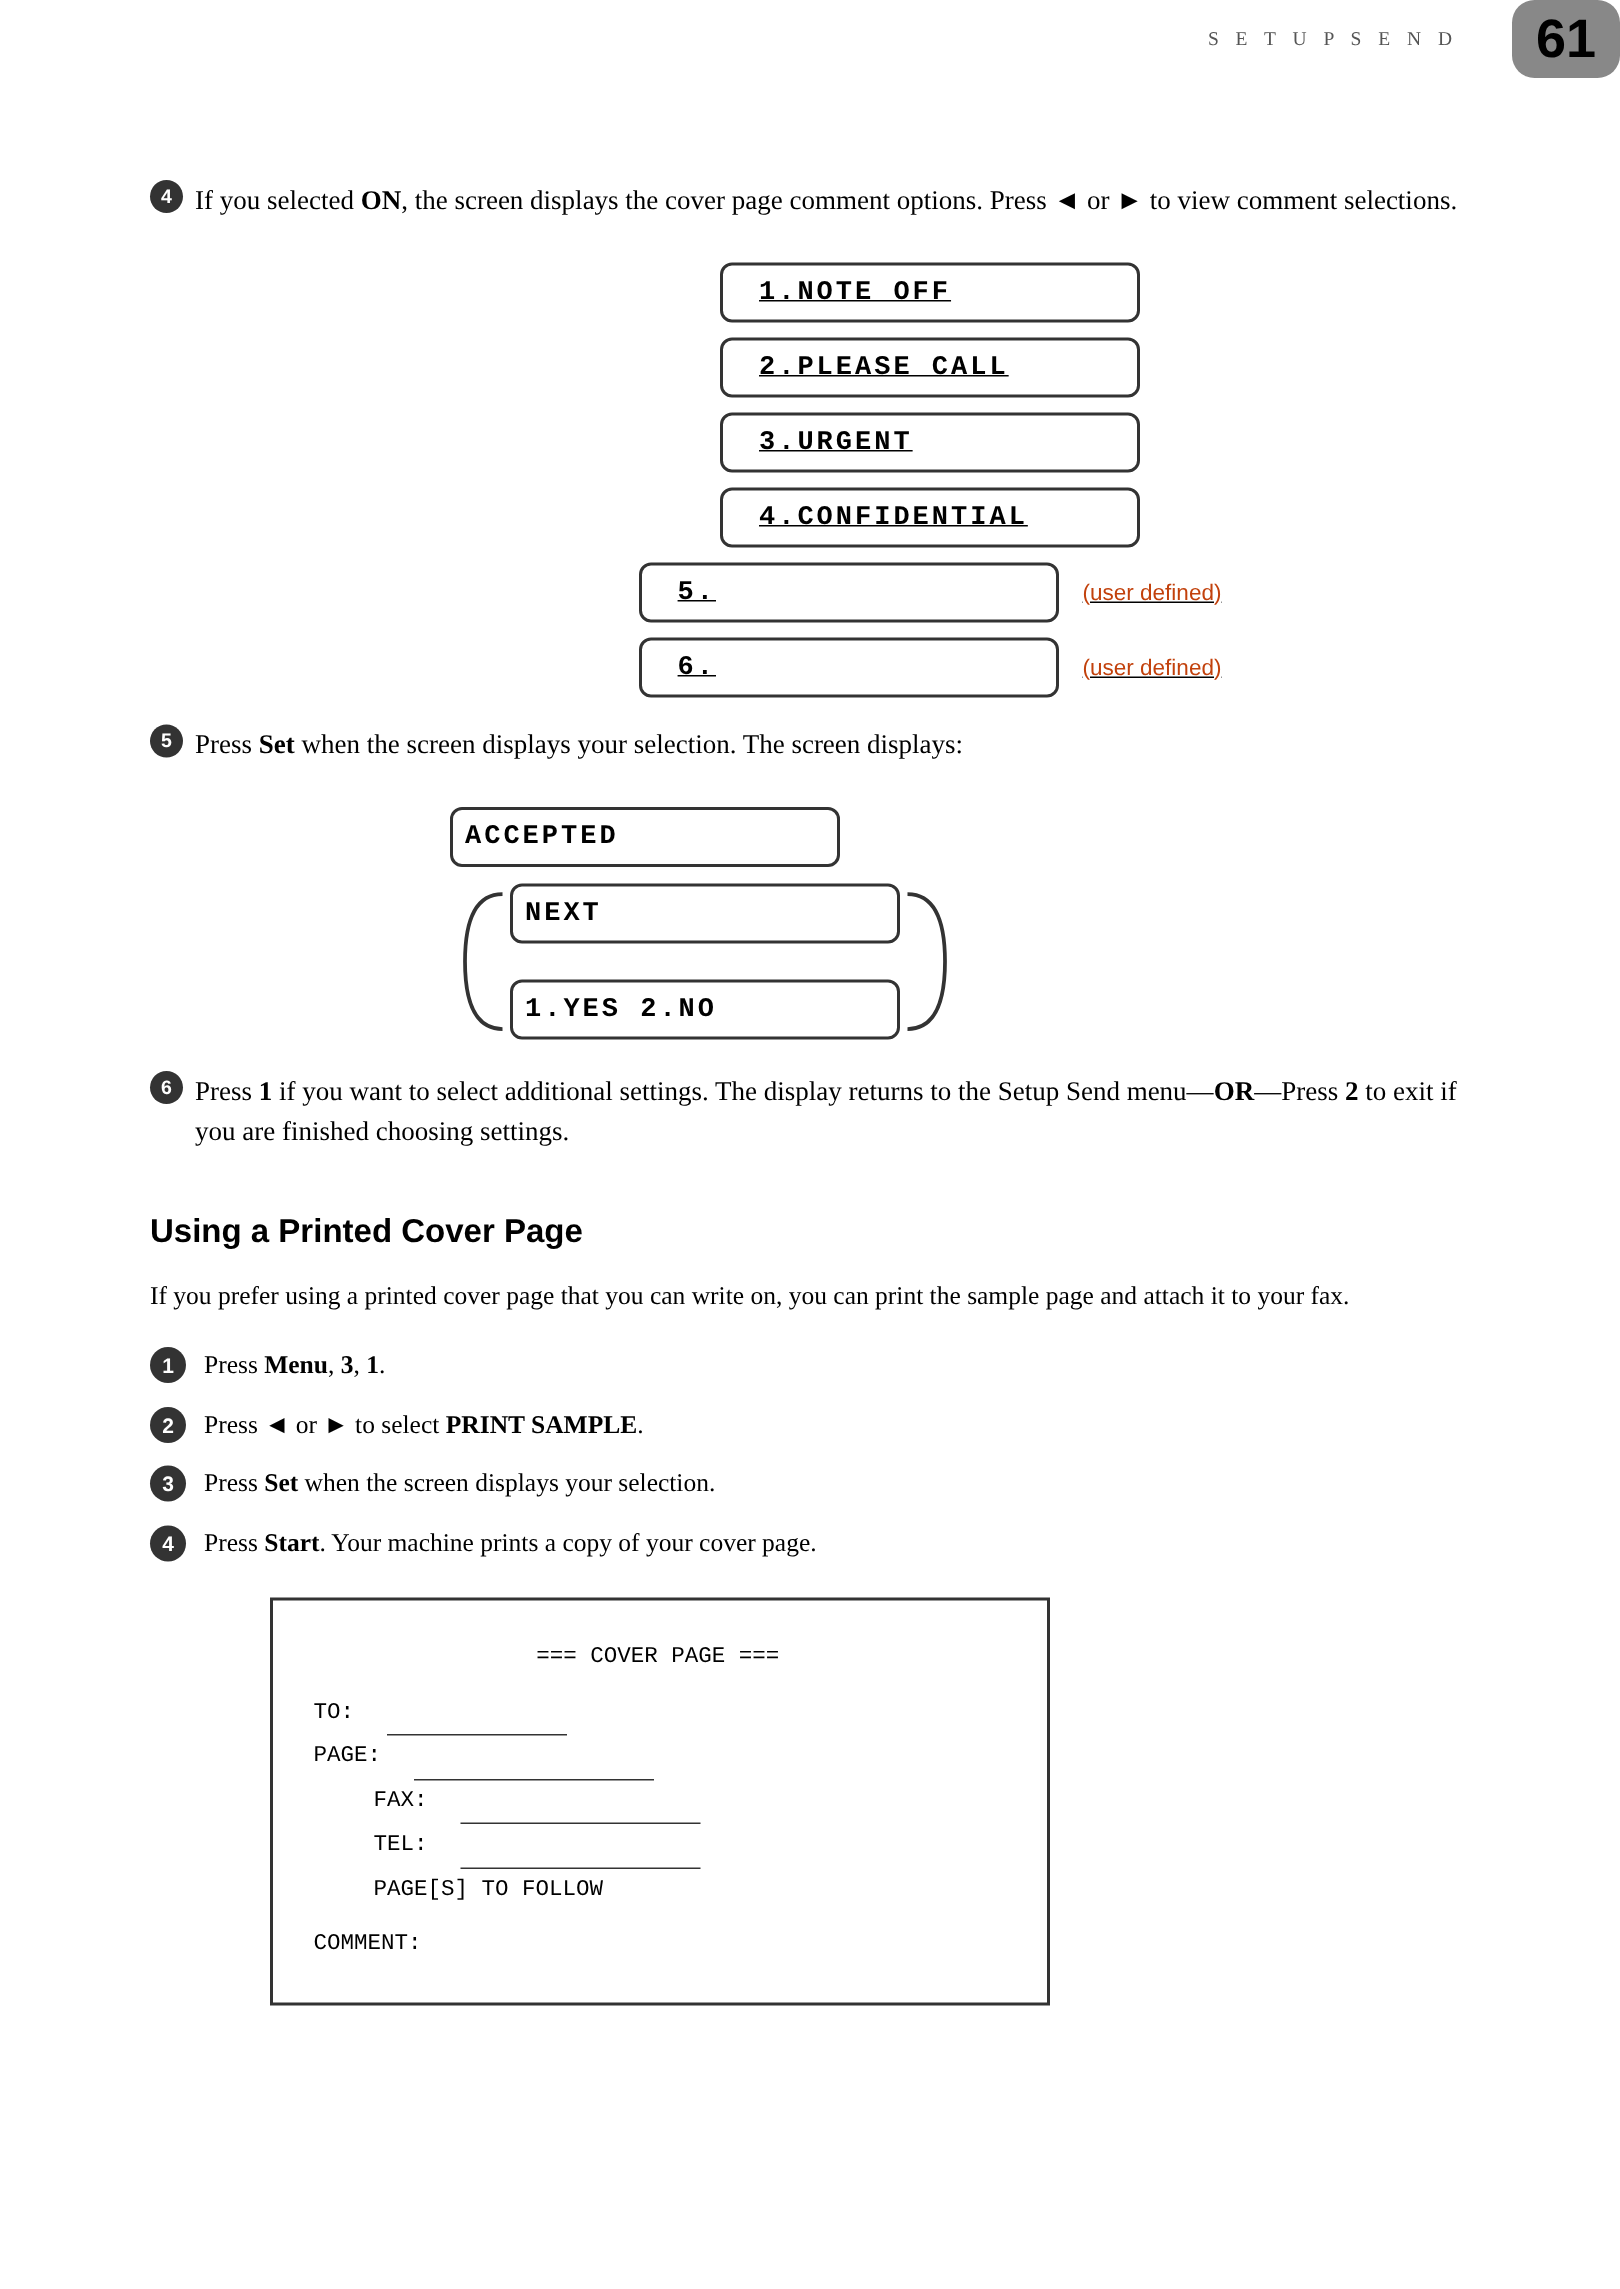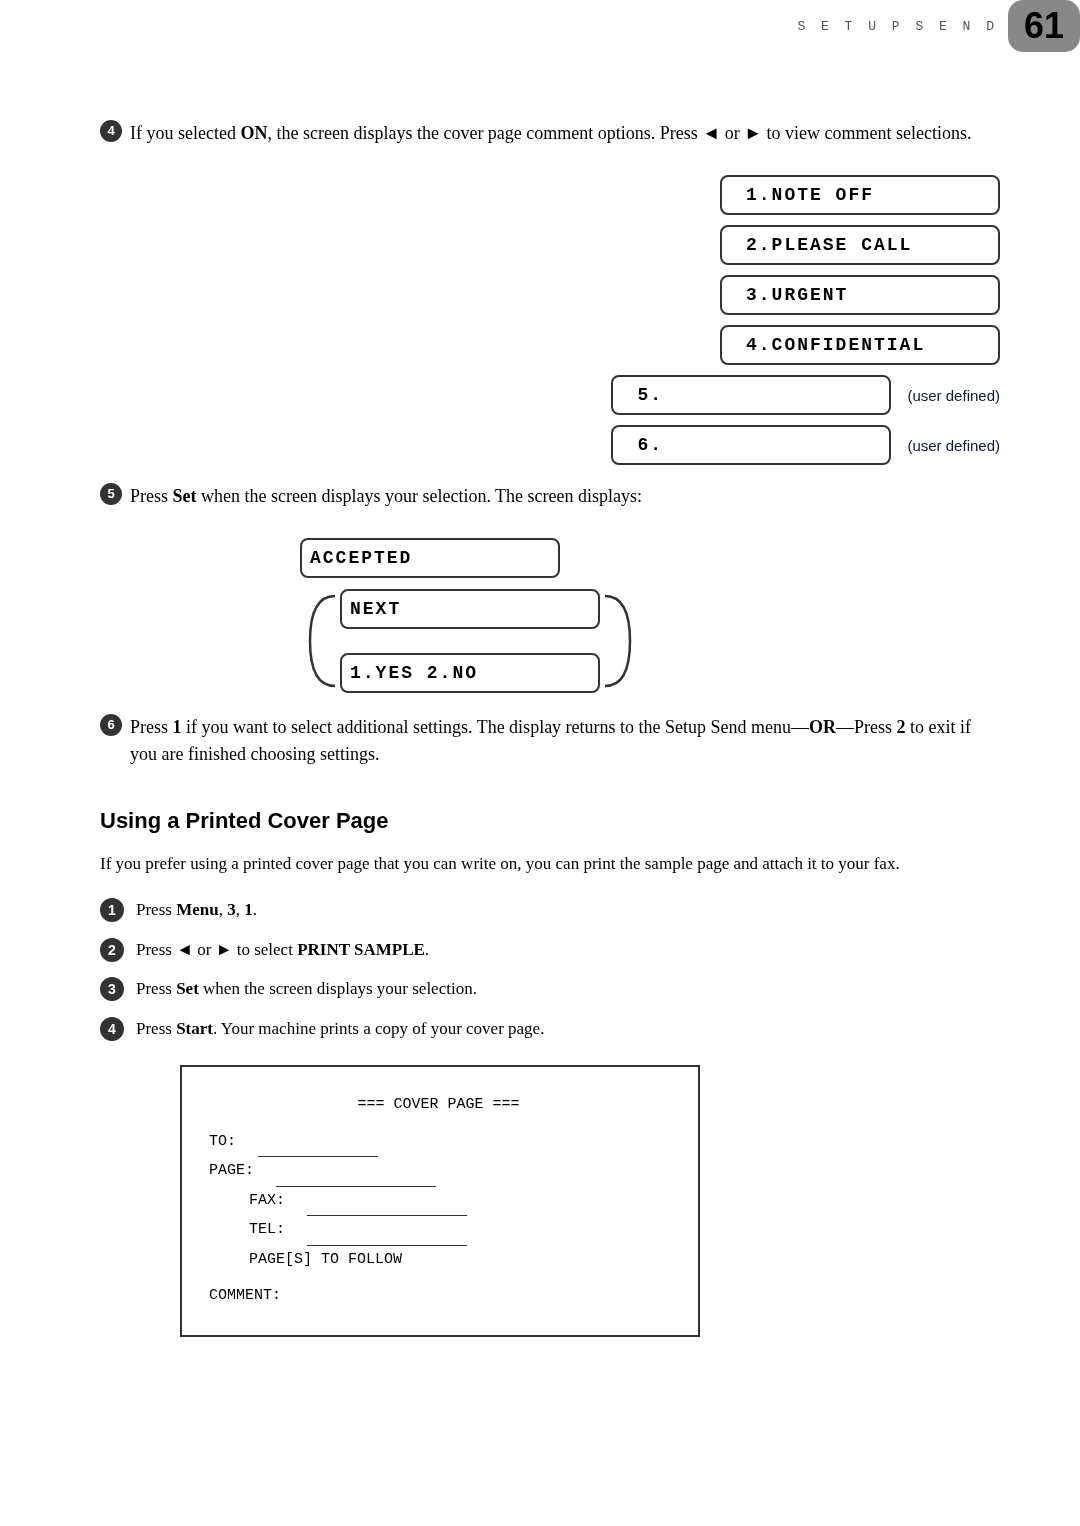--- a/index.html
+++ b/index.html
@@ -25,25 +25,25 @@
     .header-bar {
       position: absolute;
       top: 0;
       right: 0;
       display: flex;
       align-items: center;
       height: 52px;
     }
 
     .header-label {
-      font-family: Liberation Mono, monospace;
+      font-family: Liberation Serif, serif;
       font-size: 13px;
       letter-spacing: 4px;
       color: #555;
-      padding-right: 10px;
+      padding-right: 36px;
     }
 
     .page-number-box {
       background: #888;
       color: #000000;
       font-size: 36px;
       font-weight: bold;
       font-family: Arial, sans-serif;
       width: 72px;
       height: 52px;
@@ -83,23 +83,24 @@
     .step-text {
       font-size: 18px;
       line-height: 1.5;
       flex: 1;
     }
 
     
     .menu-options {
       display: flex;
       flex-direction: column;
-      align-items: flex-end;
+      align-items: center;
       margin: 18px 0 18px 140px;
       gap: 10px;
+      text-decoration: underline;
     }
 
     .menu-box-row {
       display: flex;
       align-items: center;
       gap: 16px;
     }
 
     .menu-box {
       border: 2px solid #333;
@@ -109,21 +110,21 @@
       font-size: 18px;
       font-weight: bold;
       letter-spacing: 2px;
       min-width: 280px;
       background: #fff;
     }
 
     .user-defined-label {
       font-size: 15px;
       font-family: Arial, sans-serif;
-      color: #0f172a;
+      color: #c2410c;
     }
 
     
     .accepted-group {
       margin: 18px 0 18px 200px;
       display: flex;
       flex-direction: column;
       align-items: flex-start;
       gap: 8px;
       position: relative;

